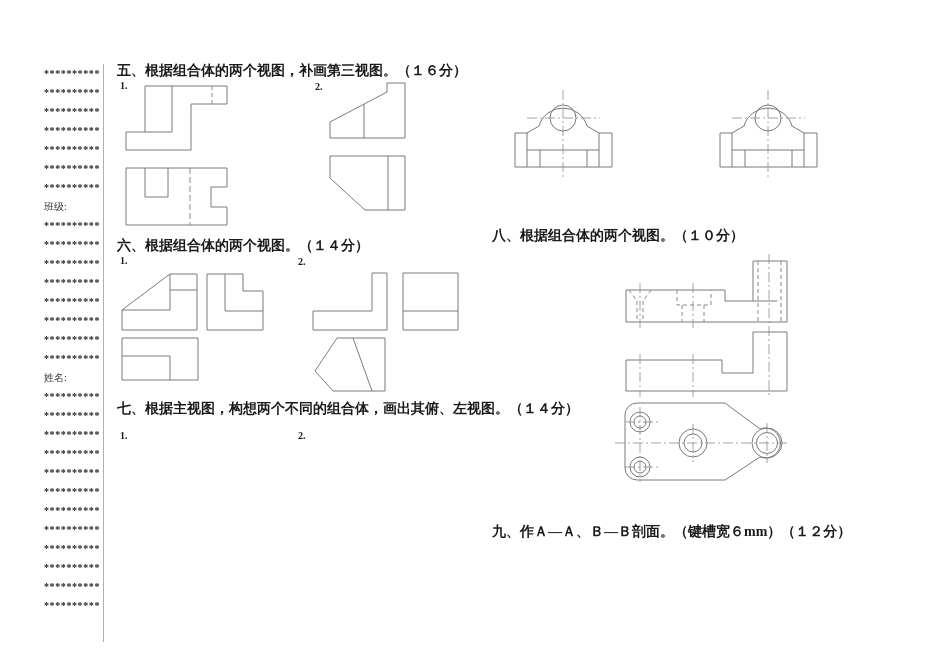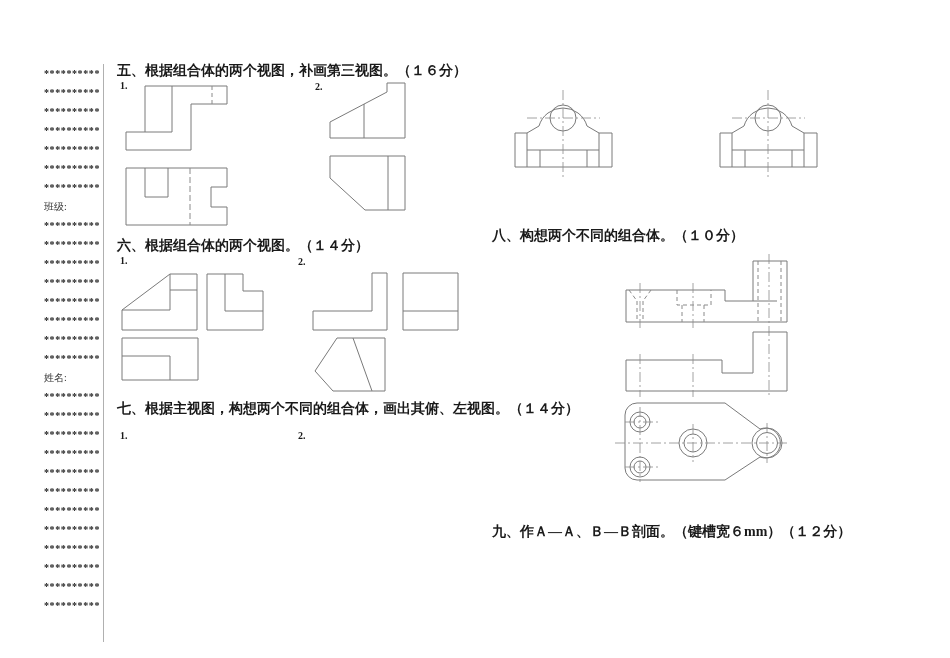--- a/index.html
+++ b/index.html
@@ -68,21 +68,21 @@
 <div class="abs numlbl" style="left:315px;top:81px">2.</div>
 
 <div class="abs qtitle" style="left:117px;top:237px">六、根据组合体的两个视图。（１４分）</div>
 <div class="abs numlbl" style="left:120px;top:255px">1.</div>
 <div class="abs numlbl" style="left:298px;top:256px">2.</div>
 
 <div class="abs qtitle" style="left:117px;top:400px">七、根据主视图，构想两个不同的组合体，画出其俯、左视图。（１４分）</div>
 <div class="abs numlbl" style="left:120px;top:430px">1.</div>
 <div class="abs numlbl" style="left:298px;top:430px">2.</div>
 
-<div class="abs qtitle" style="left:492px;top:227px">八、构想两个不同的组合体。（１０分）</div>
+<div class="abs qtitle" style="left:492px;top:227px">八、根据组合体的两个视图。（１０分）</div>
 <div class="abs qtitle" style="left:492px;top:523px">九、作Ａ—Ａ、Ｂ—Ｂ剖面。（键槽宽６mm）（１２分）</div>
 
 <svg width="950" height="658" viewBox="0 0 950 658">
 
   <g>
     <path class="ln" d="M145,86 H227 V104 H191 V150 H126 V132 H145 Z"></path>
     <path class="ln" d="M172,86 V132"></path>
     <path class="ln" d="M145,132 H172"></path>
     <path class="hid" d="M212,86 V104"></path>
   </g>

